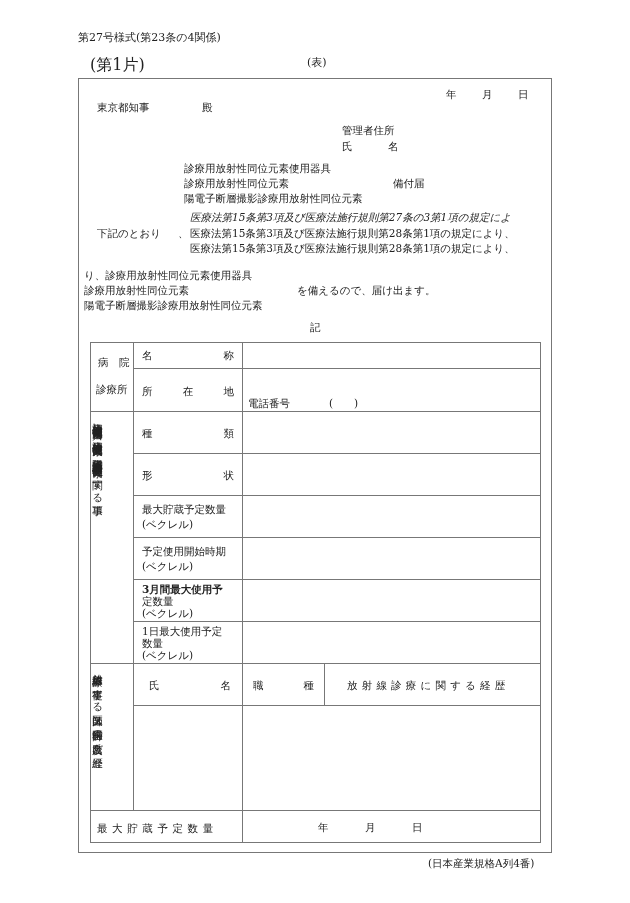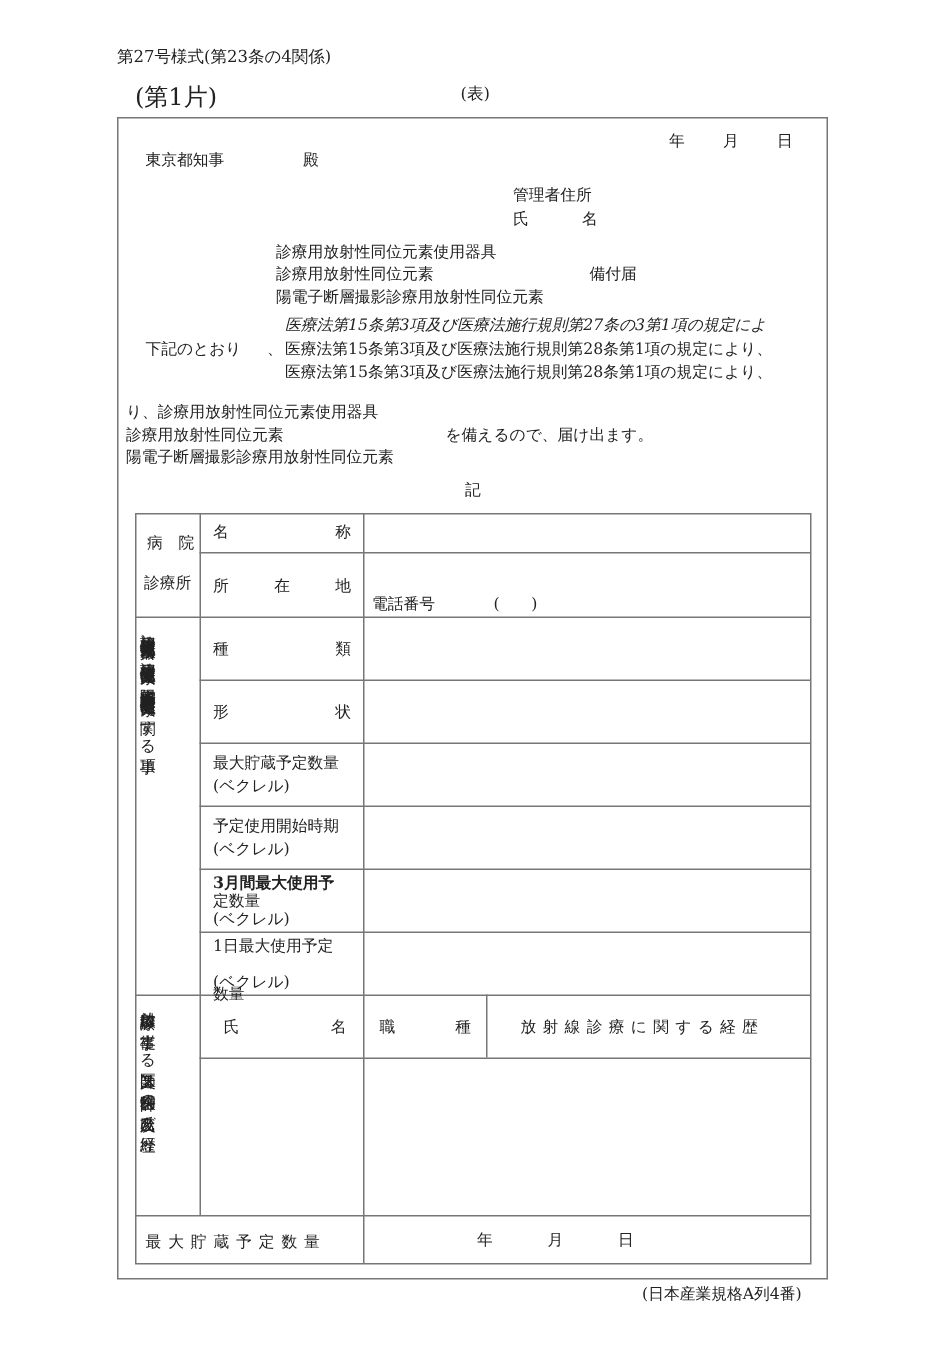--- a/index.html
+++ b/index.html
@@ -111,21 +111,21 @@
 <div class="cell-lbl" style="left:142px;top:545px;">予定使用開始時期</div>
 <div class="cell-lbl" style="left:142px;top:560px;">(ベクレル)</div>
 <div class="abs" style="left:243px;top:538px;width:296px;height:40px;"></div>
 
 <div class="cell-lbl" style="left:142px;top:583px;font-weight:bold;">3月間最大使用予</div>
 <div class="cell-lbl" style="left:142px;top:595px;">定数量</div>
 <div class="cell-lbl" style="left:142px;top:607px;">(ベクレル)</div>
 <div class="abs" style="left:243px;top:580px;width:296px;height:40px;"></div>
 
 <div class="cell-lbl" style="left:142px;top:625px;">1日最大使用予定</div>
-<div class="cell-lbl" style="left:142px;top:637px;margin-top:20px;">数量</div>
+<div class="cell-lbl" style="left:142px;top:637px;">数量</div>
 <div class="cell-lbl" style="left:142px;top:649px;">(ベクレル)</div>
 <div class="abs" style="left:243px;top:622px;width:296px;height:40px;"></div>
 
 <div class="vert" style="left:91px;top:666px;height:142px;width:42px;">放射線診療に従事する医師又は歯科医師の氏名及び経歴</div>
 
 <div class="cell-lbl spread" style="left:149px;top:679px;width:82px;">
   <span>氏</span>
     <span>名</span>
 </div>
 <div class="cell-lbl spread" style="left:253px;top:679px;width:61px;">

